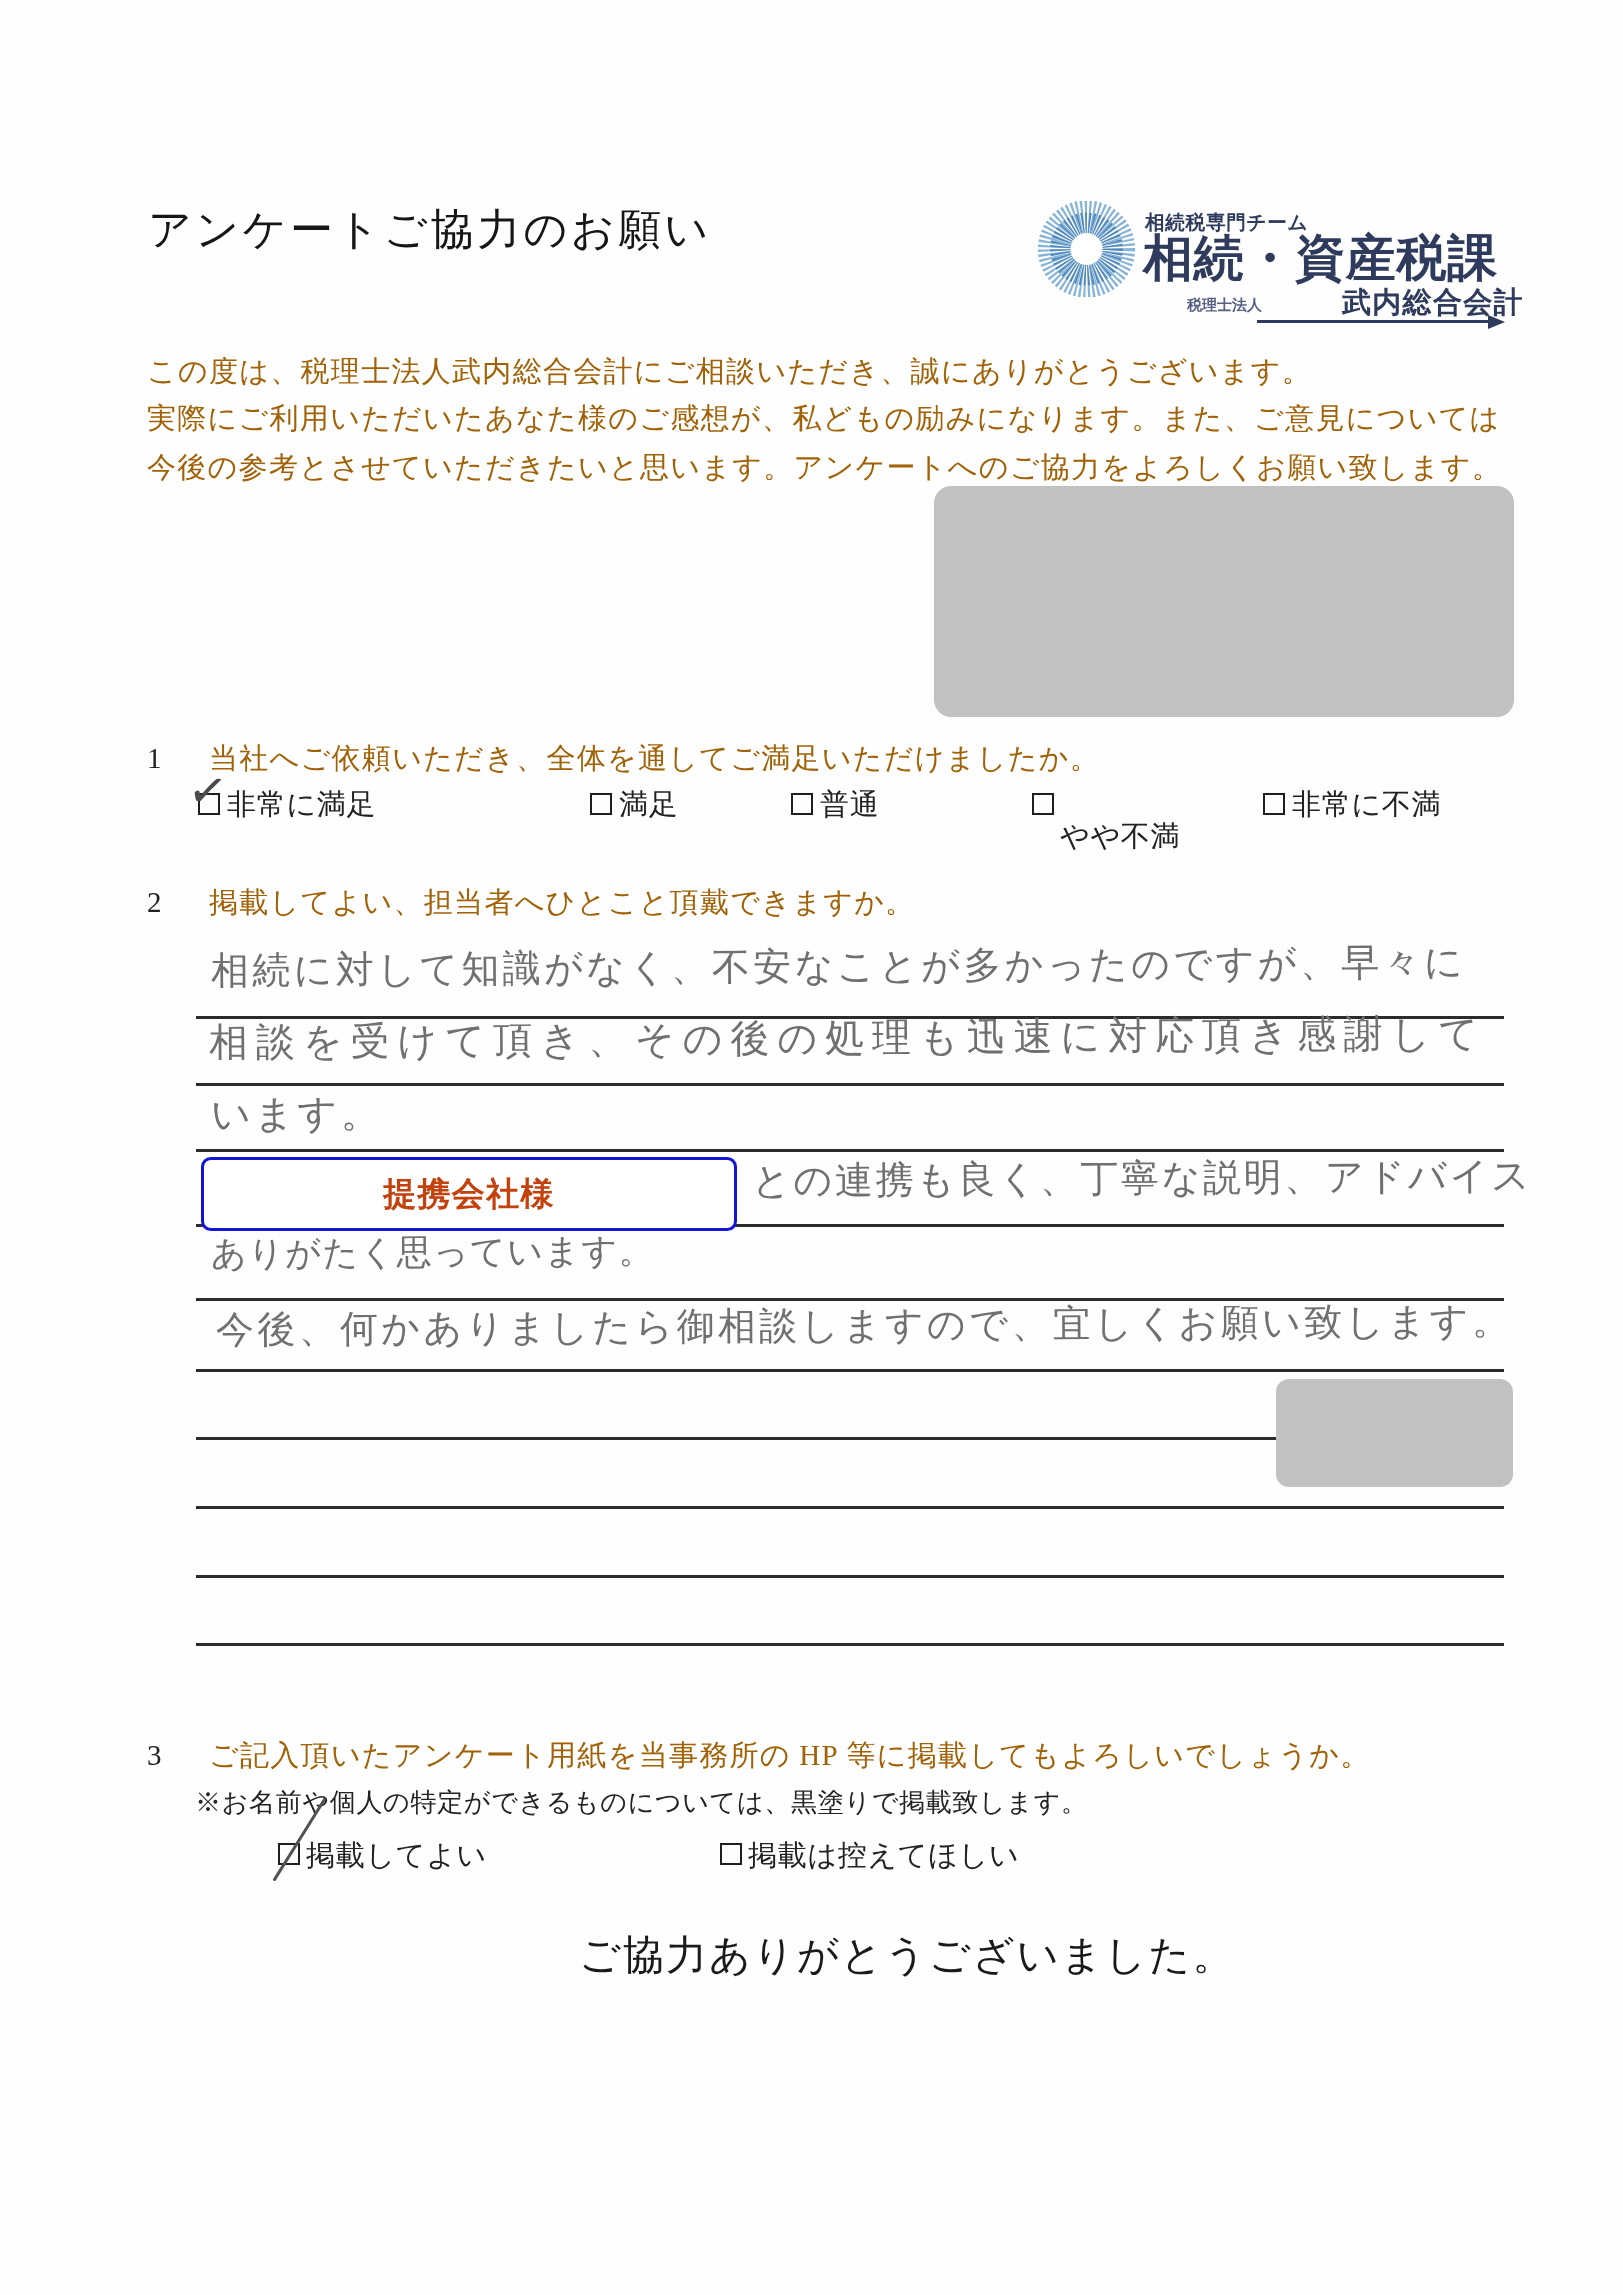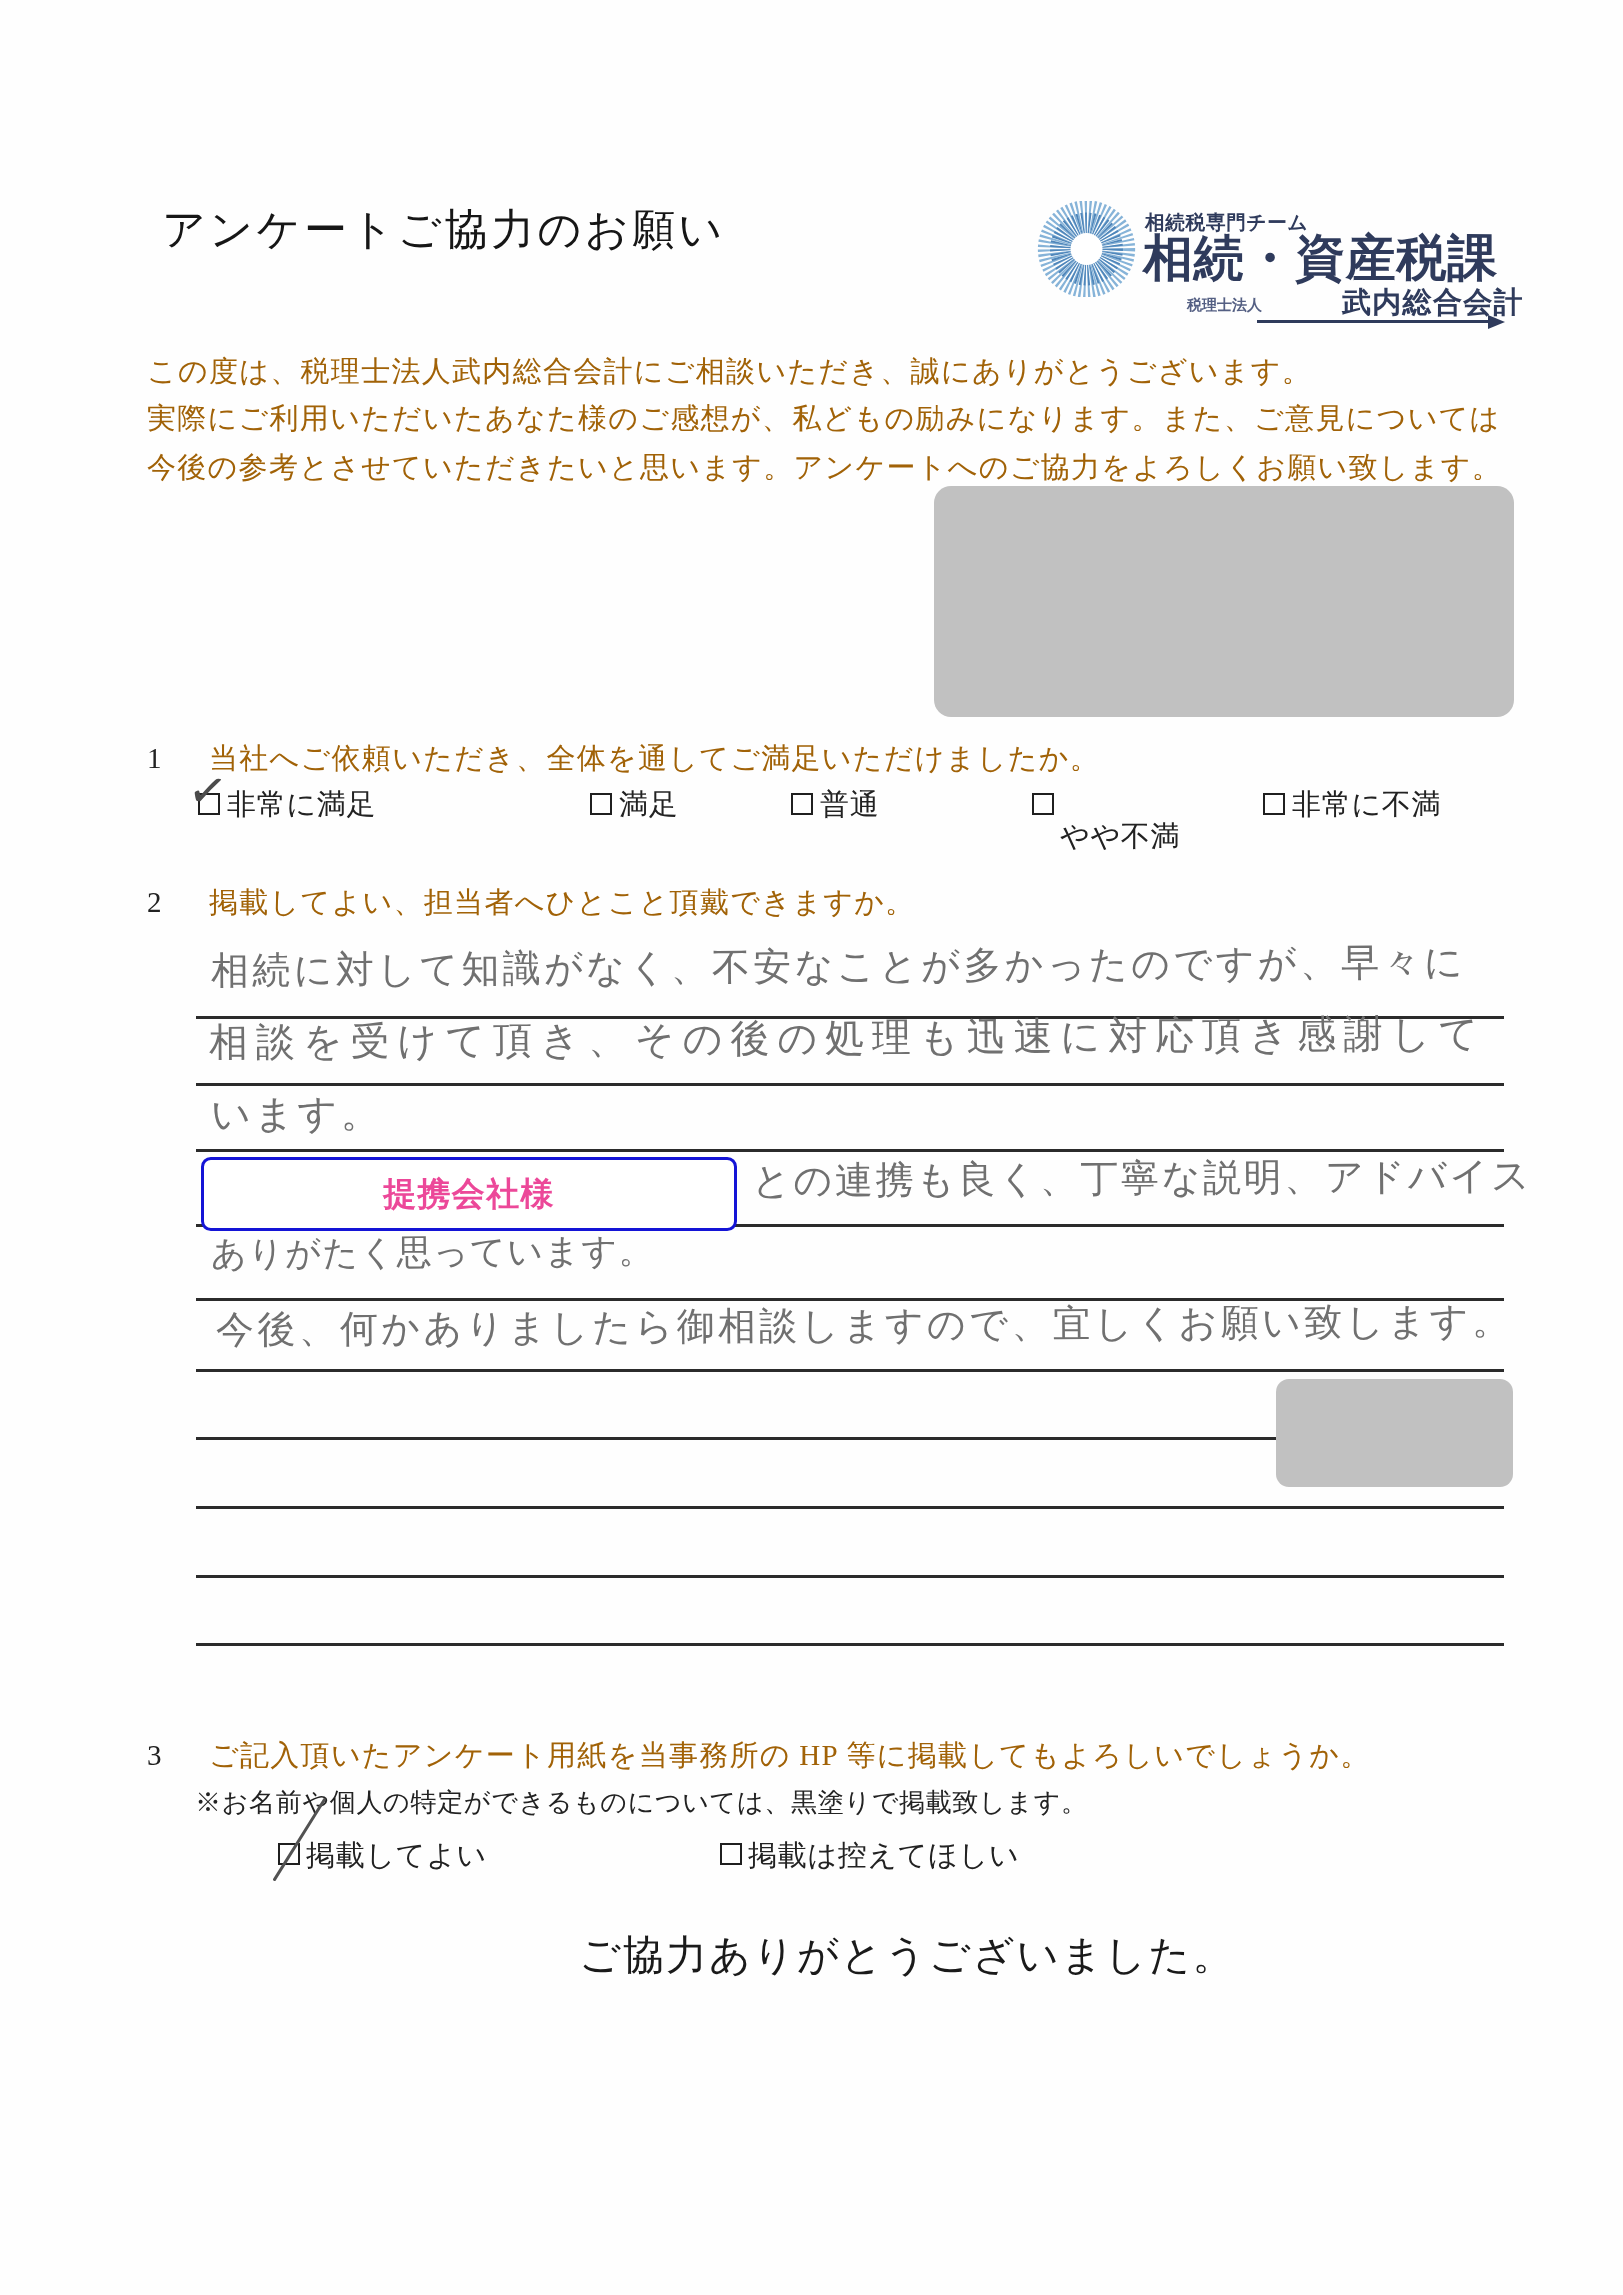--- a/index.html
+++ b/index.html
@@ -41,30 +41,30 @@
   
   .hand { color:#707070; font-size:38px; letter-spacing:3.3px; transform:rotate(-0.4deg); }
 
   
   .gray-box { position:absolute; background:#c1c1c1; }
   .blue-box {
     position:absolute; left:201px; top:1157px; width:536px; height:74px;
     background:#ffffff; border:3.3px solid #1414d6; border-radius:9.8px;
     display:flex; align-items:center; justify-content:center;
   }
-  .blue-box-label { font-family:Liberation Serif, serif; font-weight:bold; font-size:33px; color:#ec4899; letter-spacing:1.3px; }
+  .blue-box-label { font-family:Liberation Serif, serif; font-weight:bold; font-size:33px; color:#c2410c; letter-spacing:1.3px; }
 
   .closing { font-size:41px; letter-spacing:2px; color:#1a1a1a; }
 </style>
 </head>
 <body>
 
 <div id="page">
 
-  <div class="abs doc-title" style="left:162px; top:208px;">アンケートご協力のお願い</div>
+  <div class="abs doc-title" style="left:148px; top:208px;">アンケートご協力のお願い</div>
 
   <div class="abs" style="left:1037px; top:201px; width:99px; height:96px;">
     <svg width="99" height="96" viewBox="0 0 150 150">
       <circle cx="75" cy="75" r="50" fill="none" stroke="#86b3d8" stroke-width="52" stroke-dasharray="2.6 2.7"></circle>
       <circle cx="75" cy="75" r="40" fill="none" stroke="#4f86ba" stroke-width="34" stroke-dasharray="2.3 3.0"></circle>
       <circle cx="75" cy="75" r="25" fill="#ffffff"></circle>
     </svg>
   </div>
   <div class="abs logo-navy logo-team" style="left:1145px; top:213px;">相続税専門チーム</div>
   <div class="abs logo-navy logo-dept" style="left:1143px; top:233px;">相続・資産税課</div>

